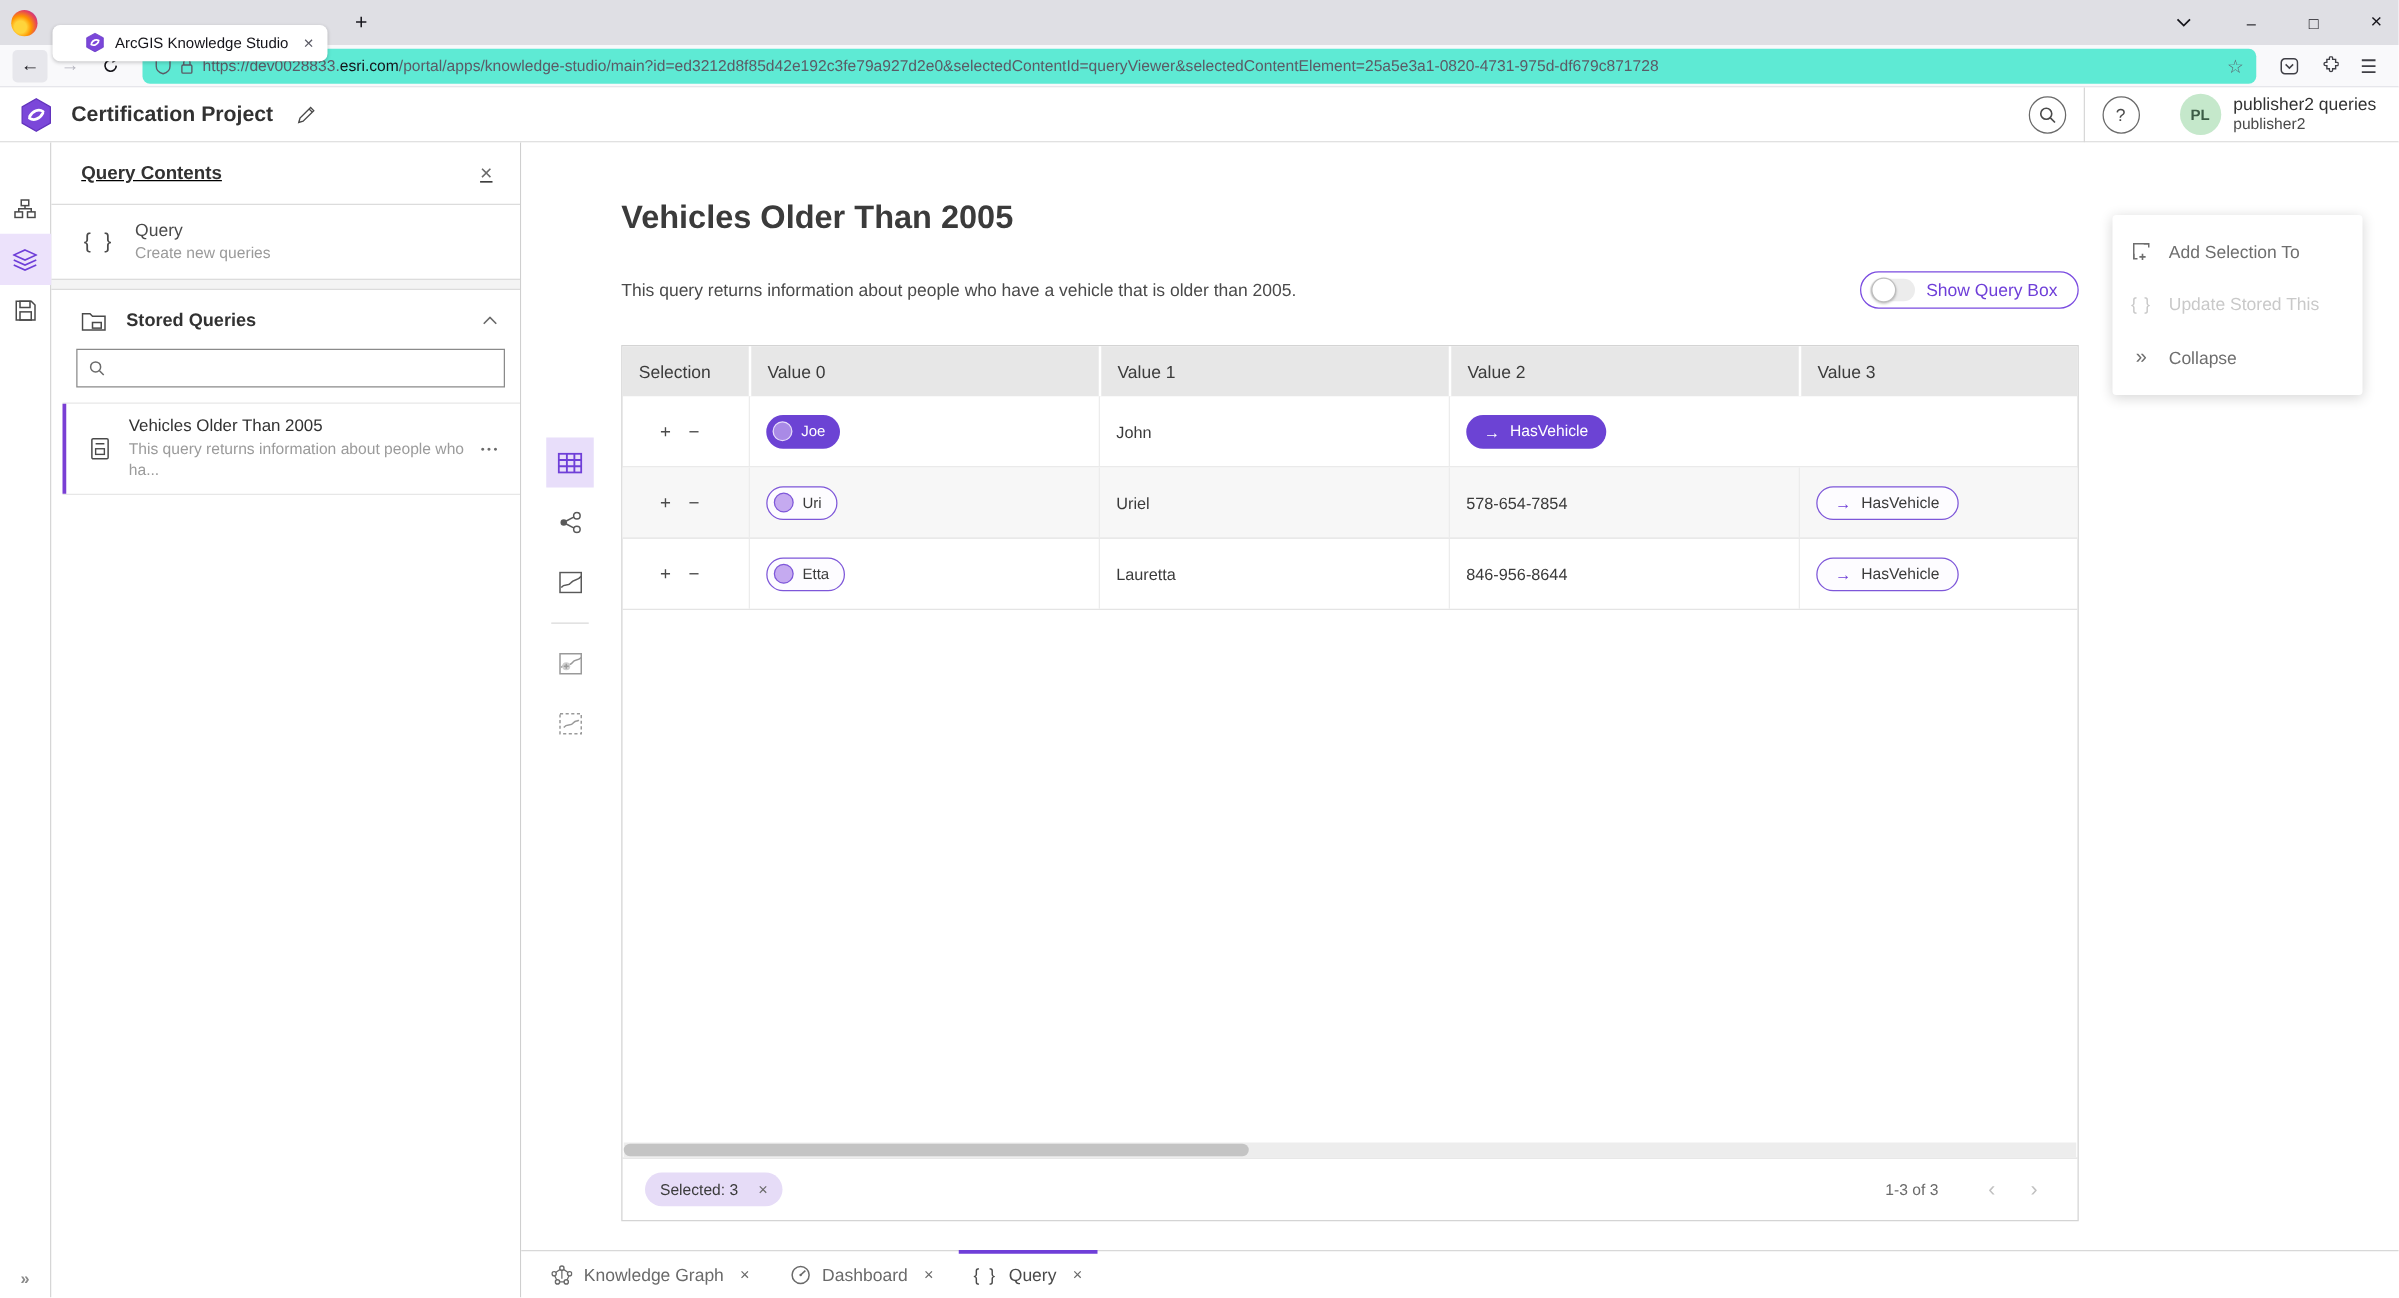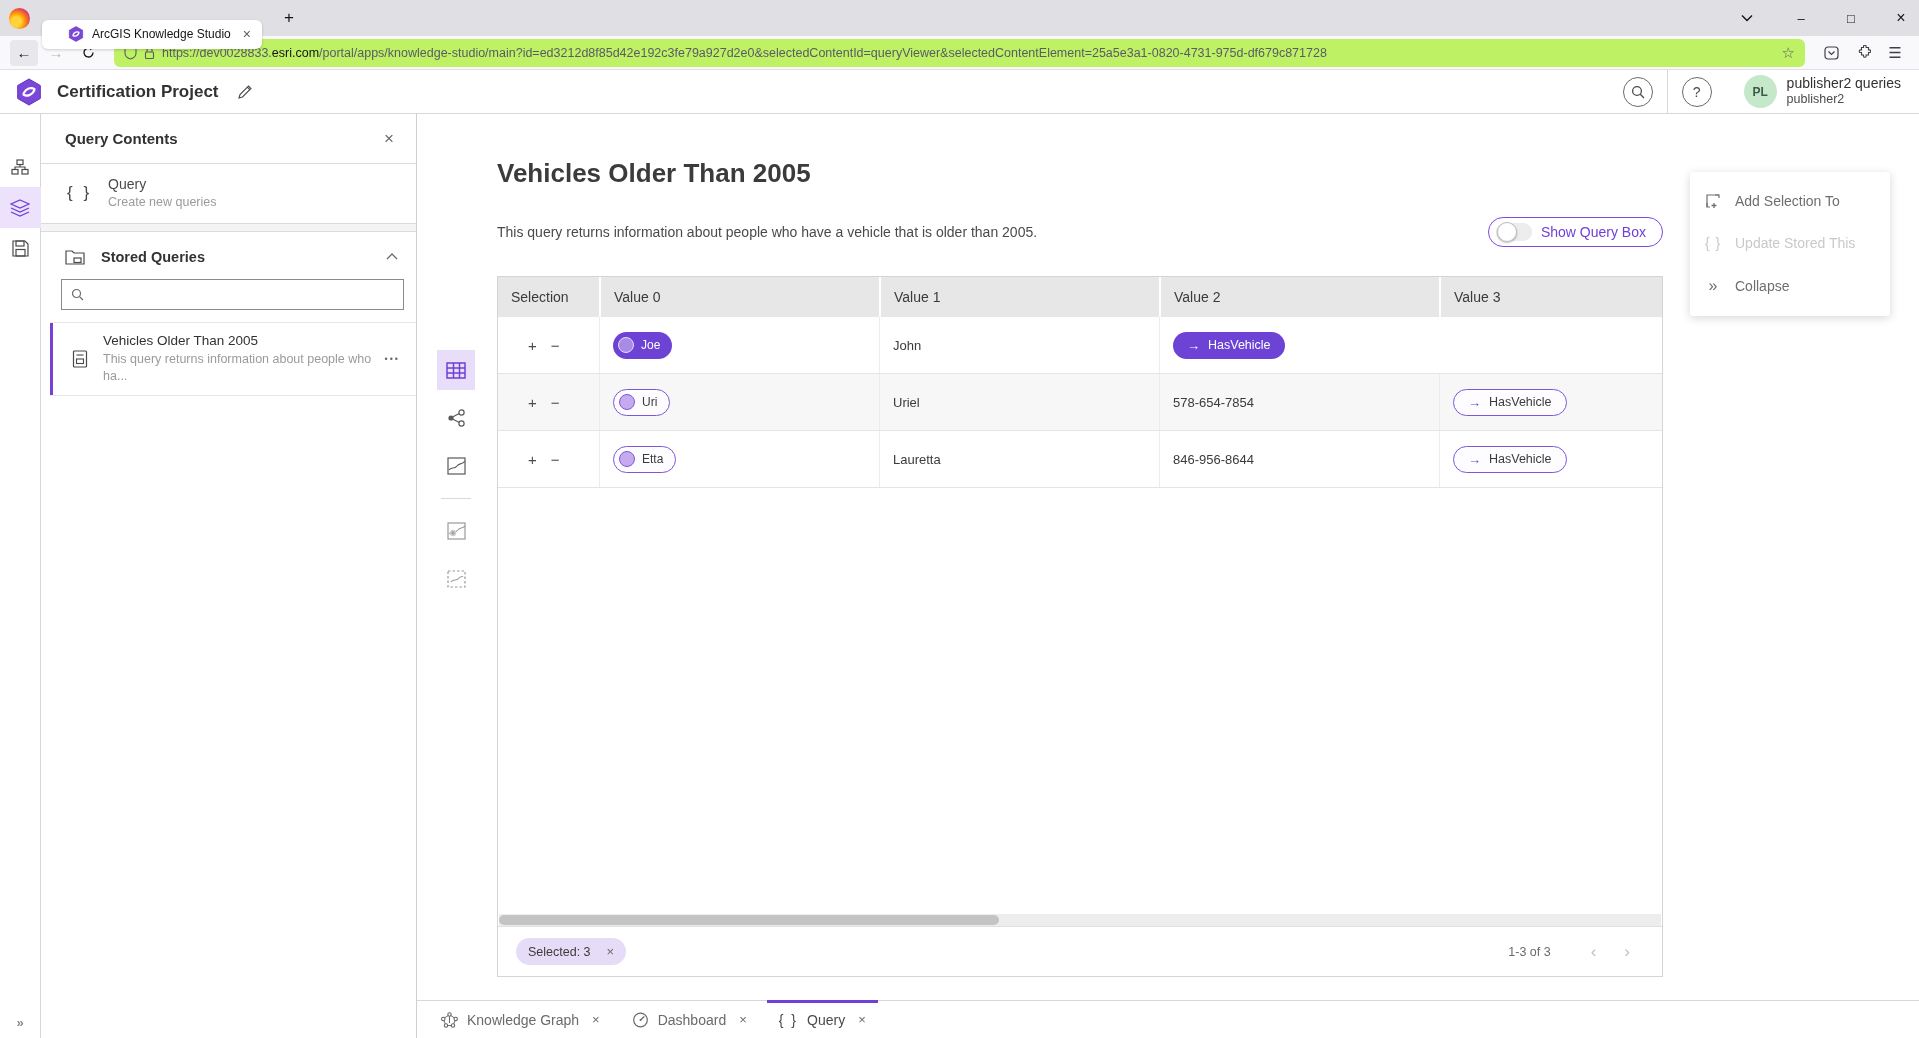--- a/index.html
+++ b/index.html
@@ -20,21 +20,21 @@
   .win-controls { position:absolute; right:8px; top:0; height:36px; display:flex; align-items:center; gap:30px;
     color:#15141a; font-size:13px; }
   .win-controls .wc { width:20px; text-align:center; }
 
   .navbar { height:34px; background:#f9f9fb; border-bottom:1px solid #e0e0e6; display:flex; align-items:center;
     padding:0 10px; gap:4px; flex:none; }
   .nav-btn { width:28px; height:26px; display:flex; align-items:center; justify-content:center;
     font-size:15px; color:#15141a; border-radius:4px; }
   .nav-btn.back { background:#e7e7ec; }
   .nav-btn.disabled { color:#b4b4be; }
-  .urlbar { flex:1; height:28px; background:#bef264; border-radius:6px; margin:0 8px; display:flex;
+  .urlbar { flex:1; height:28px; background:#5eead4; border-radius:6px; margin:0 8px; display:flex;
     align-items:center; padding:0 10px; gap:7px; min-width:0; }
   .url-text { flex:1; font-size:12.5px; color:#5b5b66; white-space:nowrap; overflow:hidden; }
   .url-text .domain { color:#15141a; }
   .url-star { color:#5b5b66; font-size:15px; }
   .chrome-ic { color:#3f3f46; display:flex; align-items:center; justify-content:center; width:28px; height:26px; font-size:15px; }
 
   
   .appheader { height:44px; background:#fff; border-bottom:1px solid #d8d8d8; display:flex; align-items:center;
     padding:0 14px 0 16px; flex:none; }
   .app-title { font-size:17px; font-weight:700; color:#323232; margin:0 18px 0 15px; }
@@ -53,21 +53,21 @@
   .workspace { flex:1; display:flex; min-height:0; }
   .rail { width:41px; background:#fff; border-right:1px solid #d6d6d6; display:flex; flex-direction:column;
     align-items:center; padding-top:32px; position:relative; flex:none; }
   .rail-btn { width:41px; height:41px; display:flex; align-items:center; justify-content:center; color:#4a4a4a; }
   .rail-btn.active { background:#ece2fb; color:#6f3fd8; }
   .rail-expand { position:absolute; bottom:8px; left:0; width:41px; text-align:center; color:#8a8a8a;
     font-size:13px; font-weight:700; letter-spacing:1px; }
 
   
   .panel { width:376px; background:#fff; border-right:1px solid #cfcfcf; display:flex; flex-direction:column; flex:none; }
-  .panel-header { height:50px; display:flex; align-items:center; padding:0 16px 0 24px; border-bottom:1px solid #dcdcdc; }
+  .panel-header { height:50px; display:flex; align-items:center; padding:0 16px 0 24px; border-bottom:1px solid #dcdcdc;text-decoration:underline; }
   .panel-title { flex:1; font-size:15px; font-weight:700; color:#323232; }
   .panel-close { color:#6a6a6a; font-size:17px; padding:2px 6px; }
   .query-item { display:flex; align-items:center; gap:16px; padding:12px 16px 14px 26px; }
   .braces { font-size:17px; color:#4a4a4a; letter-spacing:3px; font-weight:400; }
   .qi-title { font-size:14px; color:#4a4a4a; }
   .qi-sub { font-size:12.5px; color:#9b9b9b; margin-top:3px; }
   .section-band { height:9px; background:#f4f4f4; border-top:1px solid #dcdcdc; border-bottom:1px solid #dcdcdc; }
   .stored-header { display:flex; align-items:center; gap:16px; padding:16px 18px 12px 24px; }
   .stored-title { flex:1; font-size:14.5px; font-weight:700; color:#323232; }
   .search-box { margin:2px 12px 12px 20px; height:31px; border:1px solid #8a8a8a; display:flex; align-items:center;

